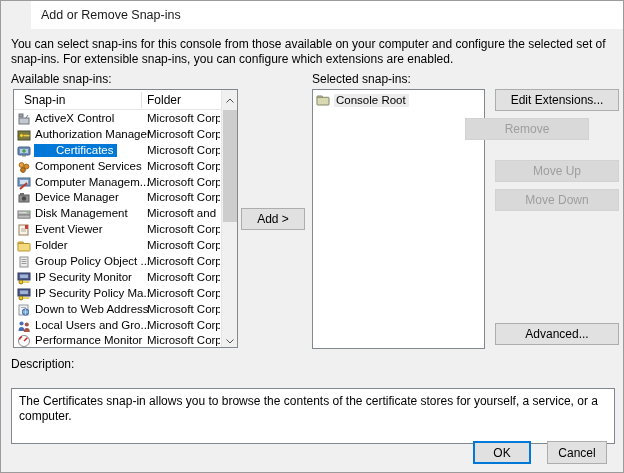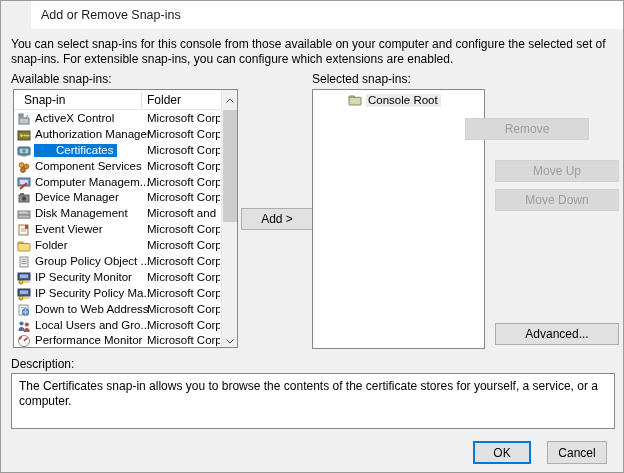--- a/index.html
+++ b/index.html
@@ -23,21 +23,21 @@
   .lrow .nm.hl{background:#0078d7;color:#fff;padding-left:22px;}
   .lrow .vd{position:absolute;left:133px;top:1px;font-size:11.5px;color:#000;}
   .srow .nm2{position:absolute;left:21px;top:2px;font-size:11.5px;color:#000;background:#ececec;padding:0 3px 1px 2px;}
   .scrollbar{position:absolute;top:0;right:0;width:16px;height:100%;background:#f0f0f0;border-left:1px solid #e5e5e5;}
   .sb-arrow{position:absolute;left:0;width:16px;height:16px;display:flex;align-items:center;justify-content:center;}
   .sb-up{top:0;} .sb-down{bottom:0;}
   .sb-thumb{position:absolute;left:1px;top:20px;width:14px;height:112px;background:#cdcdcd;}
   .btn{position:absolute;background:#e1e1e1;border:1px solid #adadad;font-size:12px;color:#000;display:flex;align-items:center;justify-content:center;padding:0;}
   .btn.disabled{background:#d9d9d9;border-color:#d2d2d2;color:#9e9e9e;}
   .btn.default{border:1px solid #0078d7;box-shadow:inset 0 0 0 1px #0078d7;}
-  .descbox{position:absolute;left:10px;top:372px;width:604px;height:56px;background:#fff;border:1px solid #828790;}
+  .descbox{position:absolute;left:10px;top:387px;width:604px;height:56px;background:#fff;border:1px solid #828790;}
   .desctext{position:absolute;left:7px;top:5px;right:7px;font-size:12px;color:#000;line-height:15px;}
 </style>
 </head>
 <body>
 
 <div class="dialog">
 
   <div class="titlebar">
     <span class="title">Add or Remove Snap-ins</span>
     <div class="closebtn">
@@ -241,36 +241,37 @@
       </div>
       <div class="sb-thumb"></div>
       <div class="sb-arrow sb-down">
         <span><svg width="8" height="5" viewBox="0 0 8 5">
               <path d="M0.5 0.5 L4 4 L7.5 0.5" stroke="#505050" stroke-width="1" fill="none"></path>
             </svg></span>
       </div>
     </div>
   </div>
 
-  <button class="btn" style="left:240px;top:207px;width:72px;height:22px;">Add &gt;</button>
+  <button class="btn" style="left:240px;top:207px;width:64px;height:22px;">Add &gt;</button>
 
   <div class="listbox" style="left:311px;top:88px;width:173px;height:260px;">
-    <div style="position:absolute;left:0;top:2px;right:0;bottom:0;margin-left:32px;">
+    <div style="position:absolute;left:0;top:2px;right:0;bottom:0;">
         <div class="lrow srow">
           <span class="icon">
             <svg width="14" height="14" viewBox="0 0 14 14">
               <rect x="1" y="3" width="5.5" height="2.8" rx="0.6" fill="#c8c99f" stroke="#87876b"></rect>
               <rect x="1" y="4.3" width="12" height="7.7" rx="0.6" fill="#d9dab2" stroke="#87876b"></rect>
             </svg>
           </span>
           <span class="nm2">Console Root</span>
         </div>
       </div>
   </div>
 
+  <button class="btn" style="left:494px;top:88px;width:124px;height:22px;">Edit Extensions...</button>
   <button class="btn disabled" style="left:464px;top:117px;width:124px;height:22px;">Remove</button>
   <button class="btn disabled" style="left:494px;top:159px;width:124px;height:22px;">Move Up</button>
   <button class="btn disabled" style="left:494px;top:188px;width:124px;height:22px;">Move Down</button>
   <button class="btn" style="left:494px;top:322px;width:124px;height:22px;">Advanced...</button>
 
   <div class="lbl" style="left:10px;top:356px;">Description:</div>
   <div class="descbox">
     <div class="desctext">The Certificates snap-in allows you to browse the contents of the certificate stores for yourself, a service, or a computer.</div>
   </div>
 

